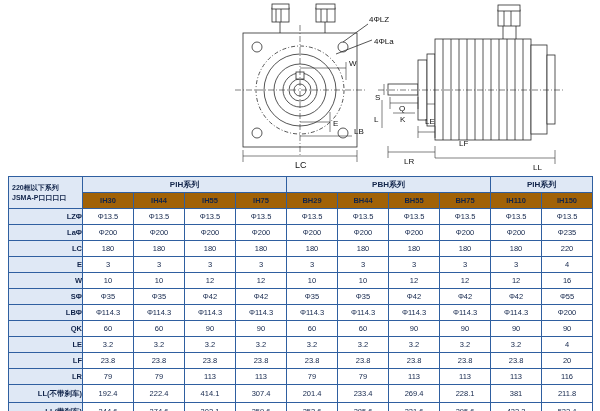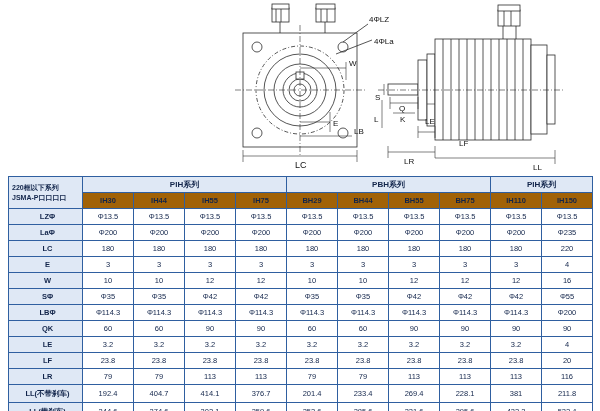--- a/index.html
+++ b/index.html
@@ -29,21 +29,21 @@
     background:#ffffff;
     white-space:nowrap;
     overflow:hidden;
   }
   th{background:#a16207;font-weight:bold;}
   td.rowhdr{background:#dfe8f5;font-weight:bold;}
   .grp{background:#dfe8f5;font-weight:bold;font-size:8px;}
   .corner{background:#dfe8f5;font-weight:bold;font-size:7px;line-height:1.35;}
   .corner div{padding:0 3px;text-align:left;}
   td.tall{height:17px;}
-  .label-left{text-align:center;padding-left:4px;}
+  .label-left{text-align:right;padding-left:4px;}
 </style>
 </head>
 <body>
 
 <div class="page">
 
   <div class="drawing">
     <svg width="600" height="172" viewBox="0 0 600 172" xmlns="http://www.w3.org/2000/svg">
       <g stroke="#2b2b2b" fill="none" stroke-width="0.8">
 
@@ -346,23 +346,23 @@
           <td>79</td>
           <td>79</td>
           <td>113</td>
           <td>113</td>
           <td>113</td>
           <td>116</td>
         </tr>
         <tr>
           <td class="rowhdr label-left tall">LL(不带刹车)</td>
           <td class="tall">192.4</td>
-          <td class="tall">404.7</td>
+          <td class="tall">222.4</td>
           <td class="tall">414.1</td>
-          <td class="tall">376.7</td>
+          <td class="tall">307.4</td>
           <td class="tall">201.4</td>
           <td class="tall">233.4</td>
           <td class="tall">269.4</td>
           <td class="tall">228.1</td>
           <td class="tall">381</td>
           <td class="tall">211.8</td>
         </tr>
         <tr>
           <td class="rowhdr label-left tall">LL(带刹车)</td>
           <td class="tall">244.6</td>

